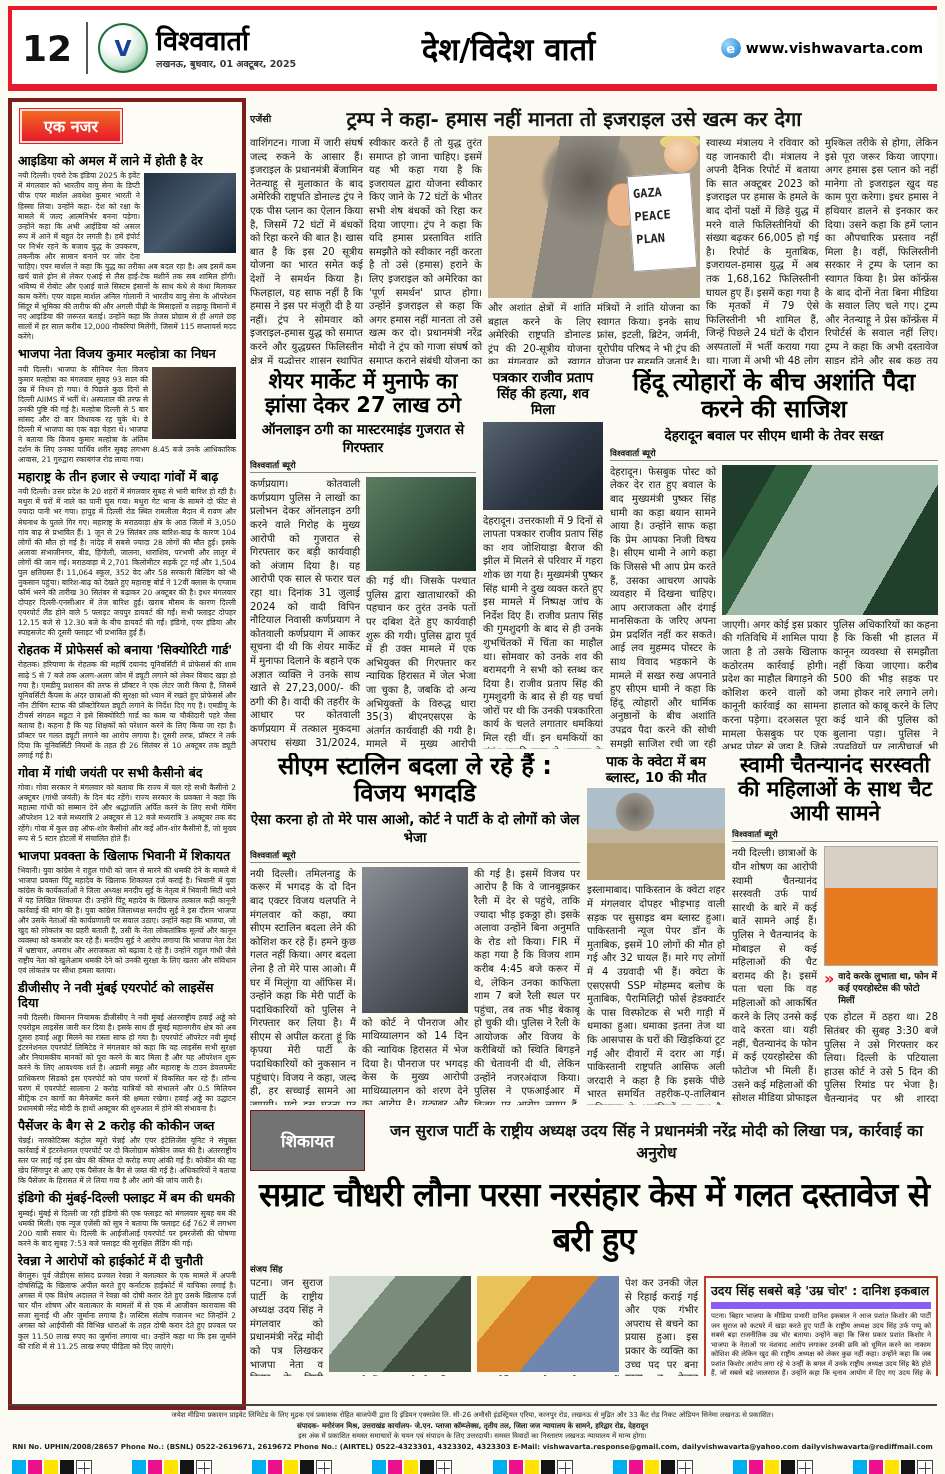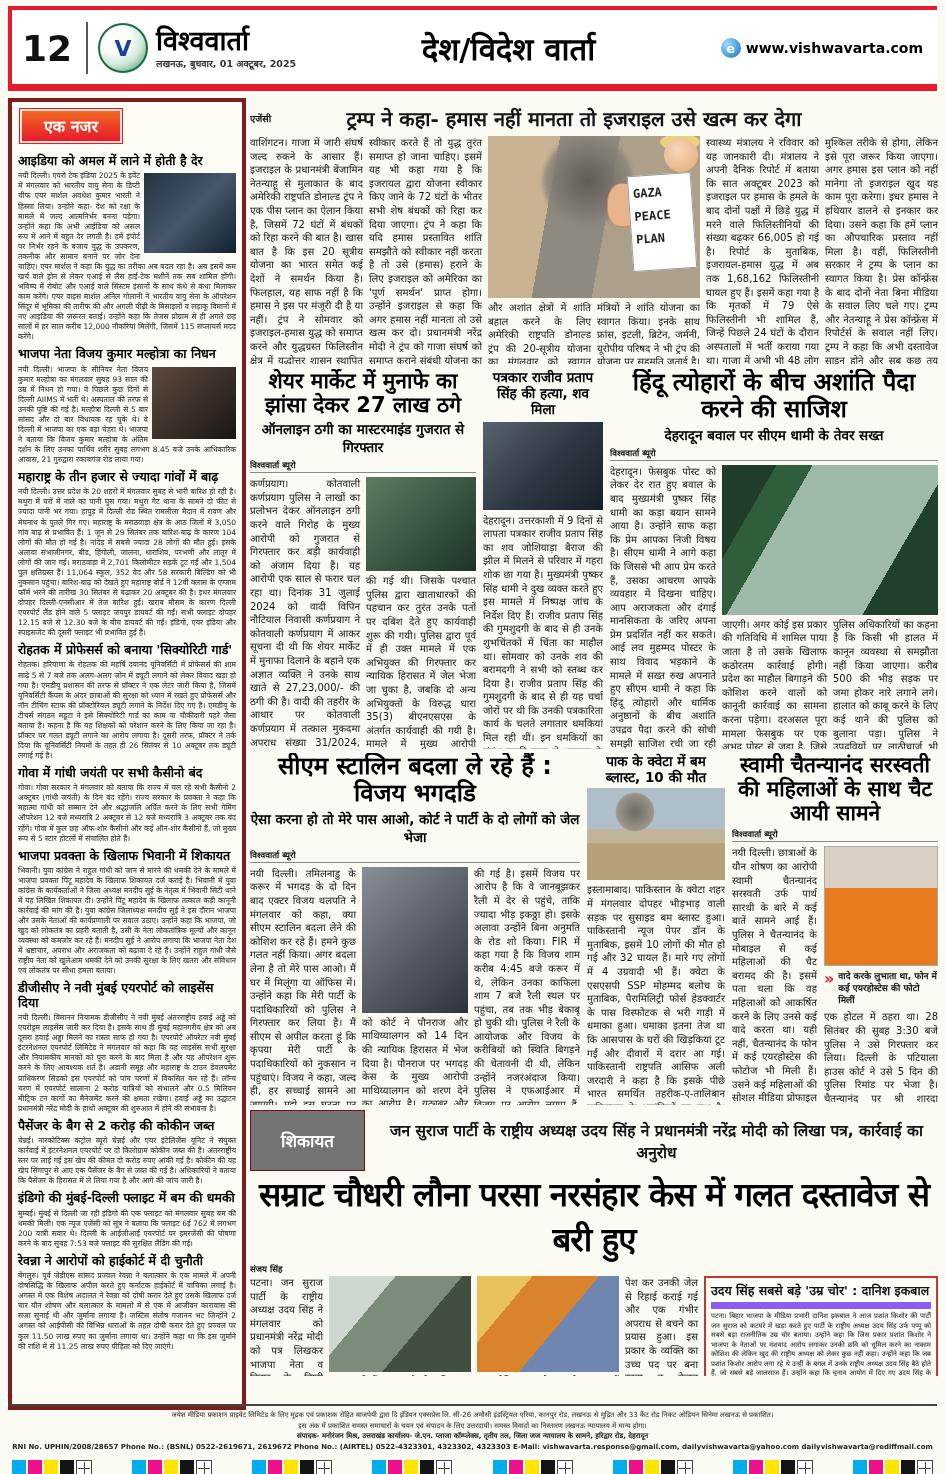--- a/index.html
+++ b/index.html
@@ -333,22 +333,22 @@
         <div class="sidebox">
           <div class="sbt">उदय सिंह सबसे बड़े 'उम्र चोर' : दानिश इकबाल</div>
           <div class="sbb">पटना। बिहार भाजपा के मीडिया प्रभारी दानिश इकबाल ने आज प्रशांत किशोर की पार्टी जन सुराज को कटघरे में खड़ा करते हुए पार्टी के राष्ट्रीय अध्यक्ष उदय सिंह उर्फ पप्पू को सबसे बड़ा राजनीतिक उम्र चोर बताया। उन्होंने कहा कि जिस प्रकार प्रशांत किशोर ने भाजपा के नेताओं पर वंशवाद आरोप लगाकर उनकी छवि को धूमिल करने का नाकाम कोशिश की लेकिन खुद की राष्ट्रीय अध्यक्ष को लेकर कुछ नहीं कहा। उन्होंने कहा कि जब प्रशांत किशोर आरोप लगा रहे थे उन्हीं के बगल में उनके राष्ट्रीय अध्यक्ष उदय सिंह बैठे होते हैं, जो सबसे बड़े जालसाज हैं। उन्होंने कहा कि चुनाव आयोग में दिए गए उदय सिंह के एफिडेविट में ये खुद 2004 लोकसभा चुनाव के दौरान 44 साल के थे इसके बाद 2009 में हुए लोक सभा चुनाव के दौरान 57 साल के हो गए। उन्होंने कहा कि ये मात्र 5 साल में 13 साल बड़े हो गए। उन्होंने कहा कि प्रशांत किशोर को यह बताना चाहिए कि उनके राष्ट्रीय अध्यक्ष ने ऐसा कौन काल किया जिससे उन्हें आयु बदलना पड़ा? उन्होंने कहा कि उन्हें यह फॉर्मूला भी बताना चाहिए जिसमें पांच साल में व्यक्ति की उम्र 13 साल बढ़ जाती है। उन्होंने साफ लहजे में कहा कि ये सभी लोग जालसाज लोग हैं।</div>
         </div>
       </div>
     </section>
   </main>
 
   <footer class="footer">
     <div class="fline">जयेश मीडिया प्रकाशन प्राइवेट लिमिटेड के लिए मुद्रक एवं प्रकाशक रोहित बाजपेयी द्वारा दि इंडियन एक्सप्रेस लि. सी-26 अमौसी इंडस्ट्रियल एरिया, कानपुर रोड, लखनऊ से मुद्रित और 33 कैंट रोड निकट ओडियन सिनेमा लखनऊ से प्रकाशित।</div>
+    <div class="fline bold">संपादक- मनोरंजन मिश्र, उत्तराखंड कार्यालय- जे.एन. प्लाजा कॉम्प्लेक्स, तृतीय तल, जिला जज न्यायालय के सामने, हरिद्वार रोड, देहरादून</div>
     <div class="fline">इस अंक में प्रकाशित समस्त समाचारों के चयन एवं संपादन के लिए उत्तरदायी। समस्त विवादों का निस्तारण लखनऊ न्यायालय में मान्य होगा।</div>
-    <div class="fline bold">संपादक- मनोरंजन मिश्र, उत्तराखंड कार्यालय- जे.एन. प्लाजा कॉम्प्लेक्स, तृतीय तल, जिला जज न्यायालय के सामने, हरिद्वार रोड, देहरादून</div>
     <div class="fline bold">RNI No. UPHIN/2008/28657 Phone No.: (BSNL) 0522-2619671, 2619672 Phone No.: (AIRTEL) 0522-4323301, 4323302, 4323303 E-Mail: vishwavarta.response@gmail.com, dailyvishwavarta@yahoo.com dailyvishwavarta@rediffmail.com</div>
     <div class="colorbars">
       <div class="cbgroup">
           <span class="sq cy"></span>
           <span class="sq mg"></span>
           <span class="sq yl"></span>
           <span class="sq bk"></span>
           <span class="sq reg"></span>
         </div>
       <div class="cbgroup">

